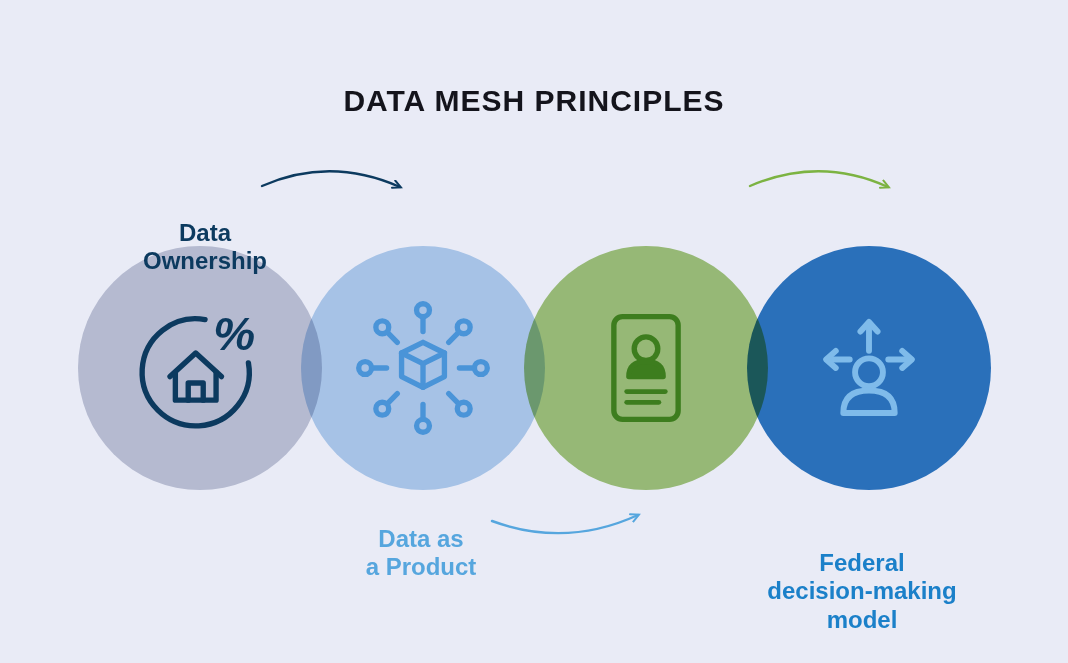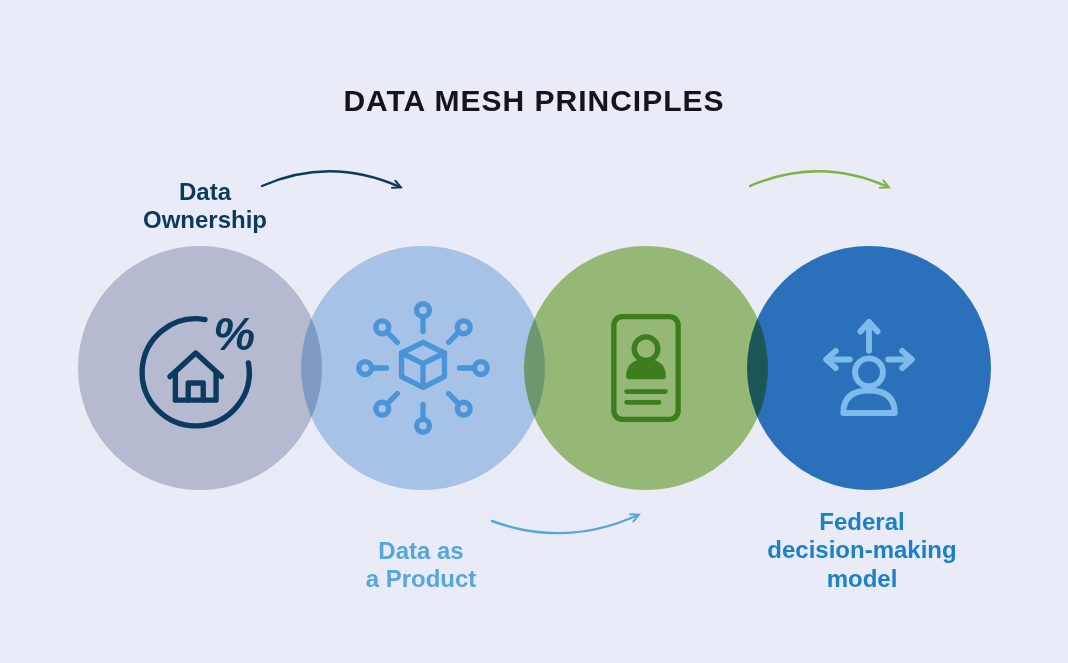--- a/index.html
+++ b/index.html
@@ -30,25 +30,25 @@
   .c3 { left: 524px; background: var(--circle-green); }
   .c4 { left: 747px; background: var(--circle-blue); }
   .icon { position: absolute; top: 293px; width: 150px; height: 150px; }
   .i1 { left: 125px; }
   .i2 { left: 348px; }
   .i3 { left: 571px; }
   .i4 { left: 794px; }
   .label {
     position: absolute;
     font-size: 24px; font-weight: 700; line-height: 1.18;
-    text-align: center; white-space: pre-line;
+    text-align: center; white-space: pre-line; margin-top: 41px;
   }
   .label-ownership   { left: 85px;  top: 178px; width: 240px; color: var(--navy); }
   .label-selfservice { left: 501px; top: 178px; width: 280px; color: var(--green); }
-  .label-product     { left: 301px; top: 537px; width: 240px; color: var(--light-blue); text-align: center; }
+  .label-product     { left: 301px; top: 484px; width: 240px; color: var(--light-blue); text-align: center; }
   .label-federal     { left: 722px; top: 508px; width: 280px; color: var(--blue); }
   .arrows { position: absolute; inset: 0; pointer-events: none; }
 </style>
 </head>
 <body>
 
 <div class="canvas">
 
   <h1 class="title">DATA MESH PRINCIPLES</h1>
 

